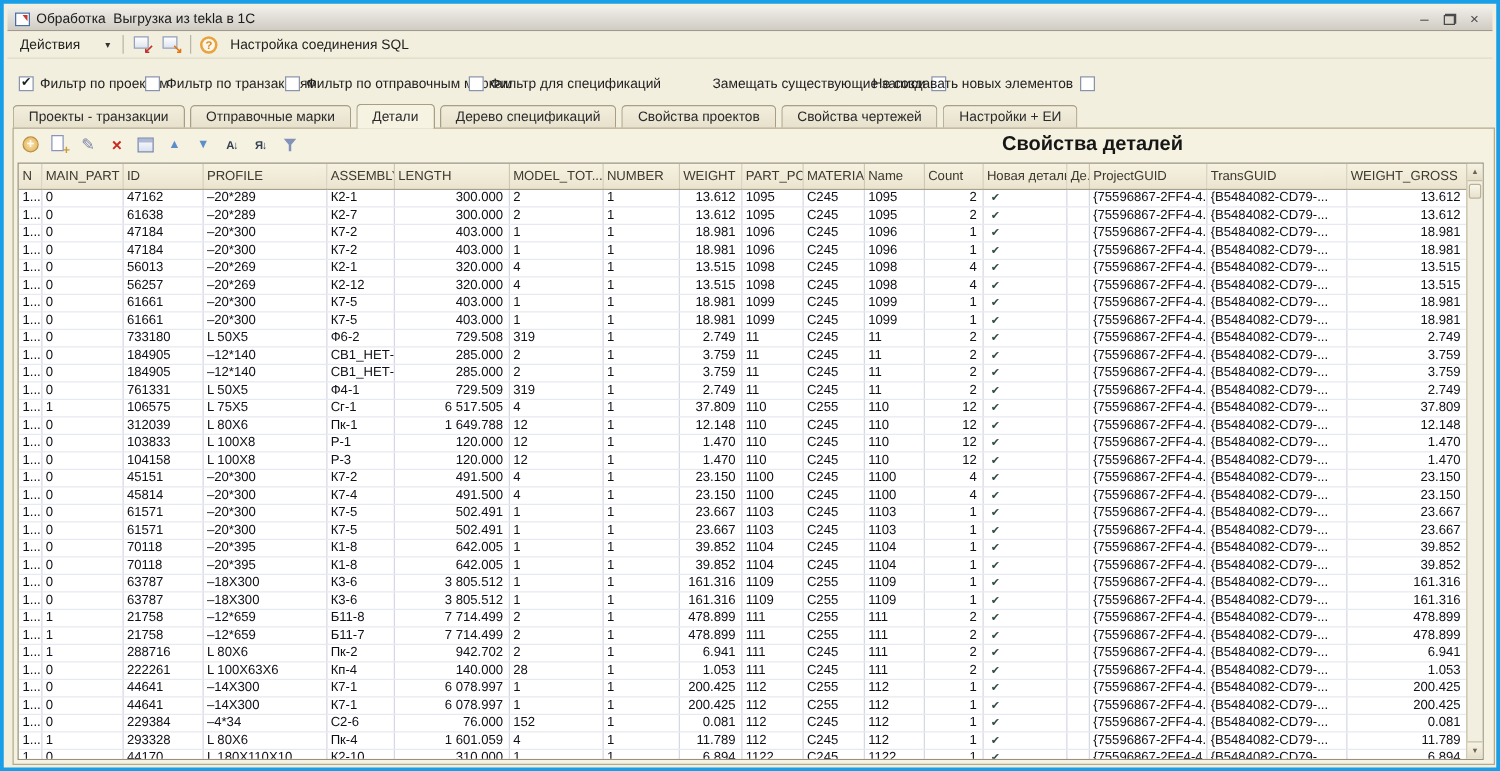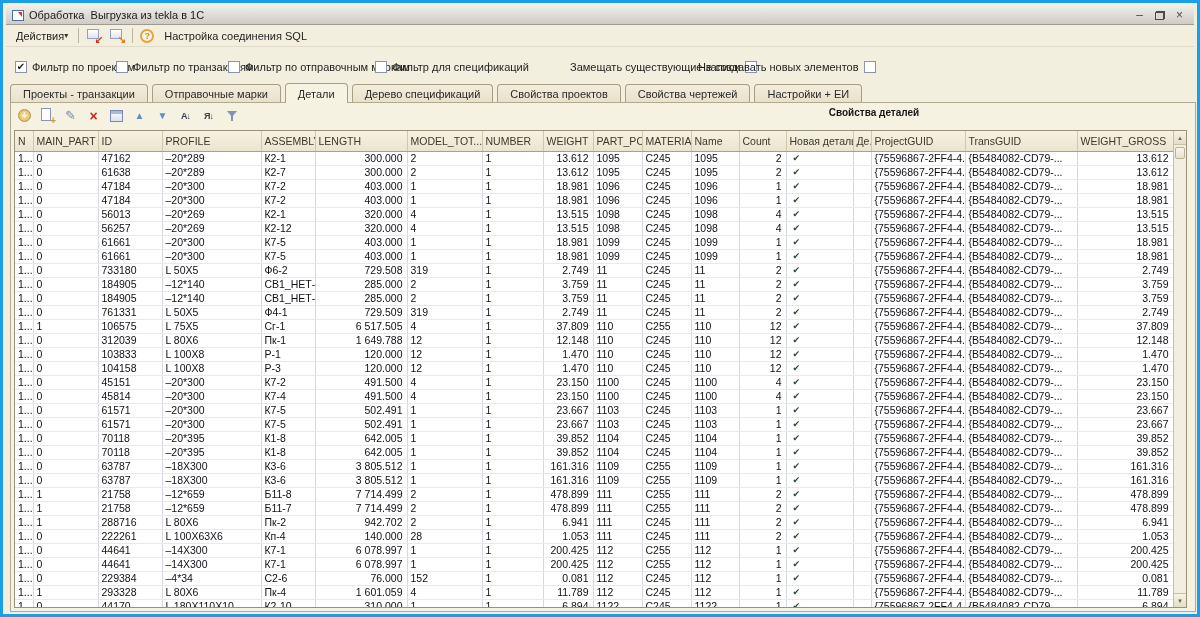--- a/index.html
+++ b/index.html
@@ -16,21 +16,21 @@
   .title{font-size:11px;font-weight:normal;color:#1b1b1b;white-space:pre}
   .winbtns{margin-left:auto;display:flex;gap:3px;align-items:center}
   .winbtn{width:17px;height:14px;display:flex;align-items:center;justify-content:center;
     font-size:12px;color:#4a4a4a;cursor:default}
   .restore-glyph{position:relative;width:10px;height:9px;display:inline-block}
   .restore-glyph::before{content:"";position:absolute;right:0;top:0;width:7px;height:6px;border:1px solid #4a4a4a}
   .restore-glyph::after{content:"";position:absolute;left:0;bottom:0;width:7px;height:6px;border:1px solid #4a4a4a;background:#DCD8D0}
   
   .toolbar{position:absolute;left:3px;top:22px;right:3px;height:22px;display:flex;align-items:center;
     padding:0 7px;gap:7px;font-size:11px;color:#222;border-bottom:1px solid #E0DBC9;background:#F3EFDF}
-  .tbtn{display:flex;align-items:center;gap:0;padding:1px 3px}
+  .tbtn{display:flex;align-items:center;gap:20px;padding:1px 3px}
   .darr{font-size:8px;color:#333}
   .vsep{width:1px;height:15px;background:#BBB7A7}
   .doc-ico{position:relative;width:16px;height:14px}
   .doc-box{position:absolute;left:1px;top:0;width:12px;height:10px;border:1px solid #95A0BE;
     background:linear-gradient(#FFFFFF,#DFE4F0)}
   .doc-ico .arr{position:absolute;right:-1px;bottom:-2px;font-size:10px;font-weight:bold;line-height:10px}
   .arr.red{color:#C23327}.arr.orange{color:#E07818}
   .help-ico{width:14px;height:14px;border-radius:50%;border:2px solid #E8A33D;color:#D8891F;
     font-size:9px;font-weight:bold;display:flex;align-items:center;justify-content:center;background:#FBF6E9}
   
@@ -58,21 +58,21 @@
   .ico-del{color:#C82A20;font-size:14px;font-weight:bold}
   .ico-grid{width:13px;height:12px;border:1px solid #7A89B0;
     background:linear-gradient(#fff,#D9E0EF);box-shadow:inset 0 3px 0 #AEB9D6}
   .ico-arrow{color:#5C8FC9;font-size:10px}
   .ico-sort{font-size:9px;font-weight:bold;color:#34404F;letter-spacing:-1px}
   .ico-funnel{position:relative;width:12px;height:12px}
   .ico-funnel::before{content:"";position:absolute;left:1px;top:1px;width:0;height:0;
     border-left:5px solid transparent;border-right:5px solid transparent;border-top:6px solid #8292B8}
   .ico-funnel::after{content:"";position:absolute;left:5px;top:6px;width:2px;height:5px;background:#8292B8}
   .panel-title{position:absolute;left:693px;top:4px;width:340px;text-align:center;
-    font-weight:bold;font-size:10px;color:#161616}
+    font-weight:bold;font-size:16px;color:#161616}
   
   .table-wrap{position:absolute;left:3px;top:27px;width:1173px;height:478px;overflow:hidden;
     border:1px solid #98917C;background:#fff}
   table{border-collapse:collapse;table-layout:fixed;width:1158px}
   th{height:20px;font-size:10.5px;font-weight:normal;text-align:left;color:#3B382E;
     padding:0 3px;white-space:nowrap;overflow:hidden;
     background:linear-gradient(#F7F2E1,#EAE4CF);border-right:1px solid #CFC8AE;border-bottom:1px solid #A9A189}
   td{height:14px;font-size:10.5px;color:#0F0F17;padding:0 3px;white-space:nowrap;overflow:hidden;
     border-right:1px solid #D5D9E5;border-bottom:1px solid #E6E9F1;background:#fff}
   td.num{text-align:right;padding-right:4px}

